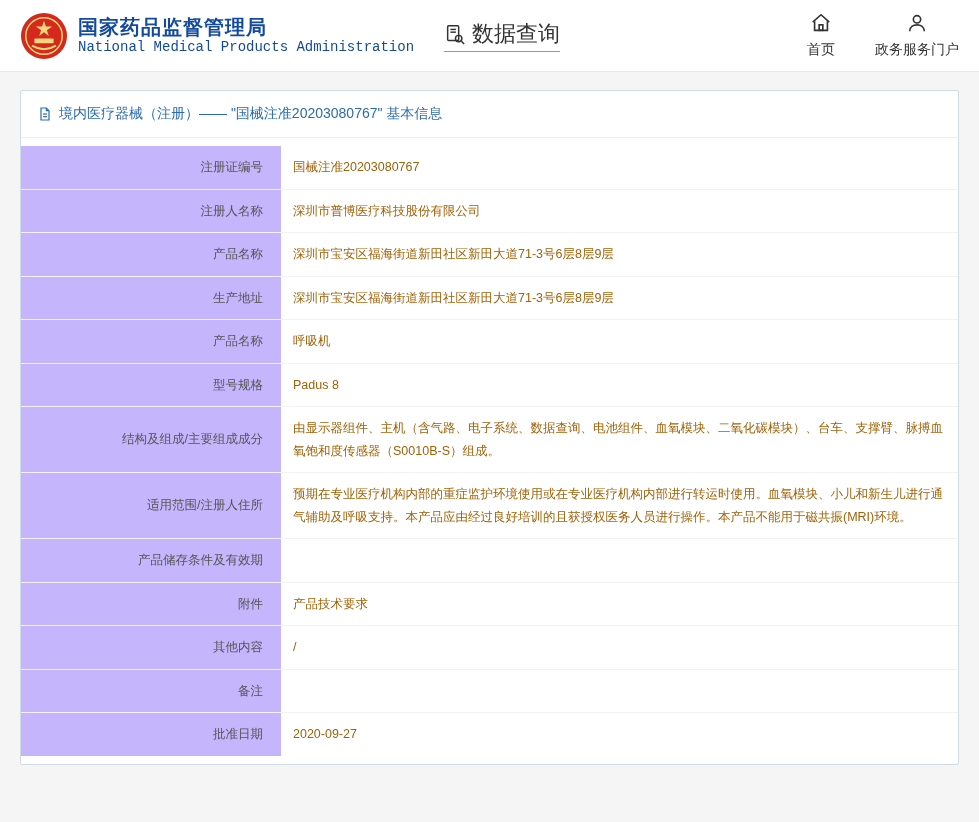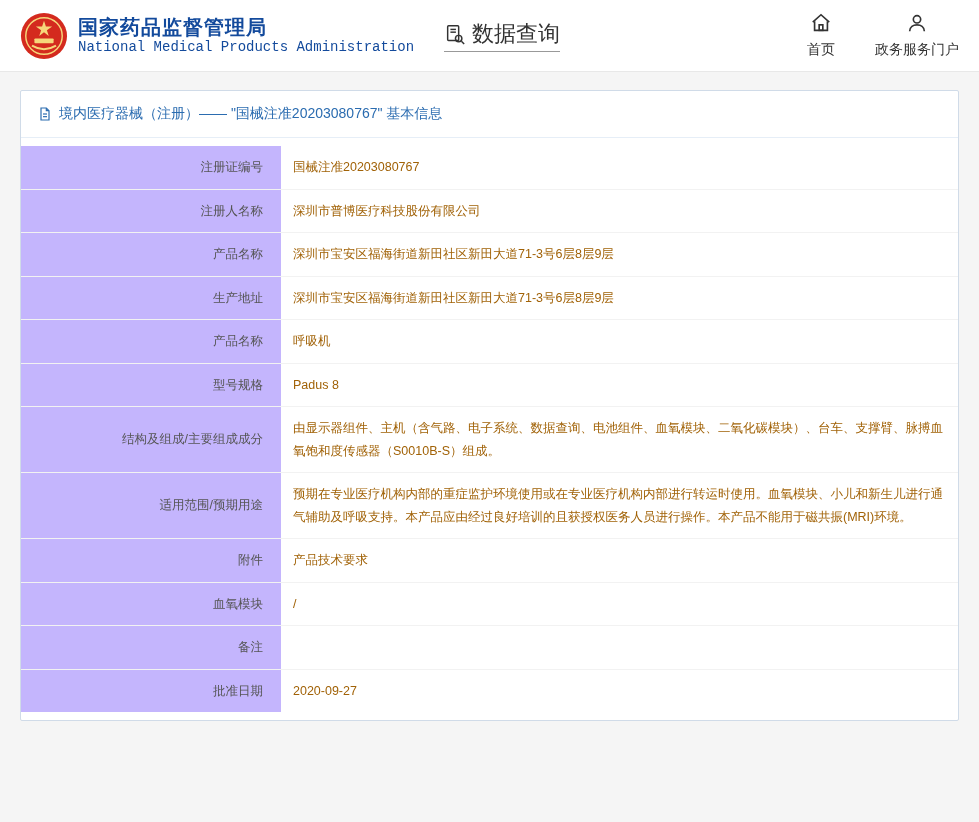--- a/index.html
+++ b/index.html
@@ -180,29 +180,33 @@
         </tr>
         <tr>
           <td class="label"><span>型号规格</span></td>
           <td class="value"><span>Padus 8</span></td>
         </tr>
         <tr>
           <td class="label"><span>结构及组成/主要组成成分</span></td>
           <td class="value"><span>由显示器组件、主机（含气路、电子系统、数据查询、电池组件、血氧模块、二氧化碳模块）、台车、支撑臂、脉搏血氧饱和度传感器（S0010B-S）组成。</span></td>
         </tr>
         <tr>
-          <td class="label"><span>适用范围/预期用途</span></td>
+          <td class="label"><span>适用范围/注册人住所</span></td>
           <td class="value"><span>预期在专业医疗机构内部的重症监护环境使用或在专业医疗机构内部进行转运时使用。血氧模块、小儿和新生儿进行通气辅助及呼吸支持。本产品应由经过良好培训的且获授权医务人员进行操作。本产品不能用于磁共振(MRI)环境。</span></td>
+        </tr>
+        <tr>
+          <td class="label"><span>产品储存条件及有效期</span></td>
+          <td class="value"><span></span></td>
         </tr>
         <tr>
           <td class="label"><span>附件</span></td>
           <td class="value"><span>产品技术要求</span></td>
         </tr>
         <tr>
-          <td class="label"><span>血氧模块</span></td>
+          <td class="label"><span>其他内容</span></td>
           <td class="value"><span>/</span></td>
         </tr>
         <tr>
           <td class="label"><span>备注</span></td>
           <td class="value"><span></span></td>
         </tr>
         <tr>
           <td class="label"><span>批准日期</span></td>
           <td class="value"><span>2020-09-27</span></td>
         </tr>

